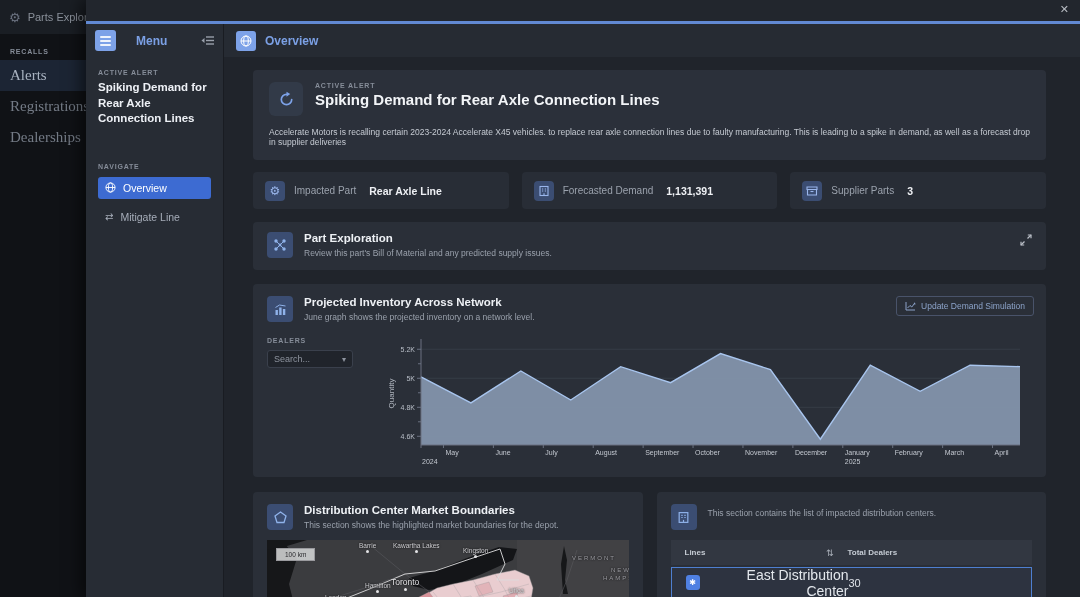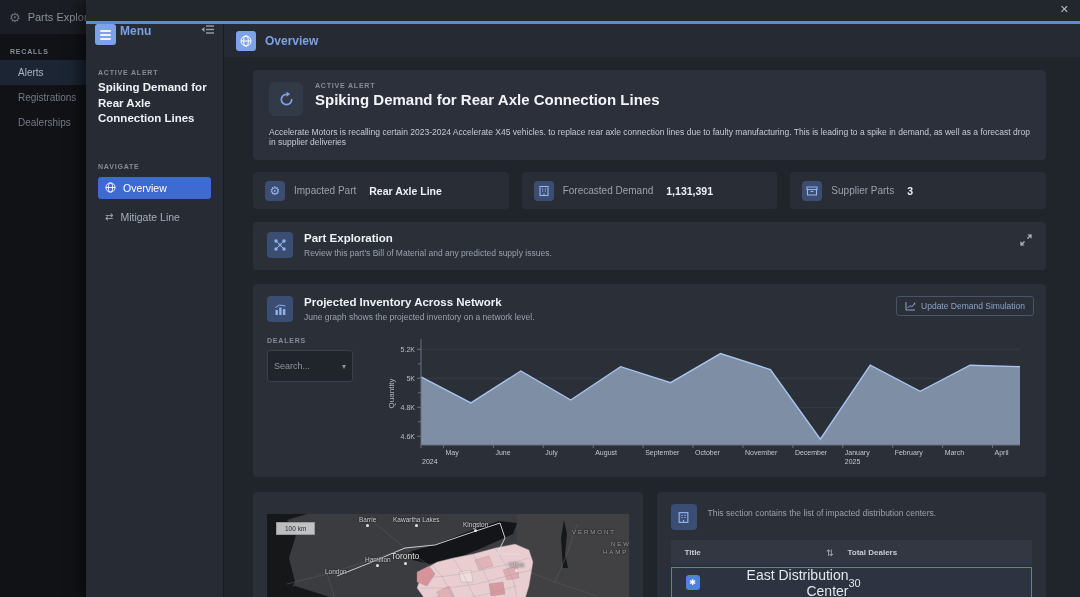--- a/index.html
+++ b/index.html
@@ -6,34 +6,34 @@
   html,body { width:1080px; height:597px; overflow:hidden; background:#101216;
     font-family:"Liberation Sans","DejaVu Sans",sans-serif; -webkit-font-smoothing:antialiased; }
   .caps { font-size:7px; font-weight:bold; letter-spacing:.8px; color:#868d99; }
 
   
   .app-sidebar { position:absolute; left:0; top:0; width:86px; height:597px; background:#101216; z-index:1; }
   .sb-top { height:34px; background:#1a1e24; display:flex; align-items:center; gap:7px; padding:0 9px; overflow:hidden; }
   .sb-gear { color:#6b7280; font-size:13px; flex:0 0 auto; }
   .sb-title { color:#8a909a; font-size:11px; white-space:nowrap; }
   .sb-section { margin:14px 0 5px; padding-left:10px; }
-  .sb-item { padding:7px 18px; font-size:10px; color:#747b86; cursor:default; }
+  .sb-item { padding:7px 10px; font-size:15px; color:#747b86; cursor:default;font-family:Liberation Serif, serif; }
   .sb-item.active { background:#1c2534; color:#a9b3c1; }
 
   
   .modal { position:absolute; left:86px; top:0; right:0; bottom:0; background:#20242b; z-index:2;
     display:flex; flex-direction:column; box-shadow:-6px 0 14px rgba(0,0,0,.5); }
   .titlebar { height:21px; background:#22262d; position:relative; flex:0 0 auto; }
   .close-x { position:absolute; right:11px; top:4px; color:#b8bcc3; font-size:11px; line-height:1; cursor:pointer; }
   .accent { height:3px; background:#6189d3; flex:0 0 auto; }
   .modal-main { flex:1; display:flex; min-height:0; }
 
   
   .menu-panel { width:138px; flex:0 0 auto; background:#272c34; border-right:1px solid #191c22; display:flex; flex-direction:column; }
-  .mp-header { height:33px; display:flex; align-items:flex-start; gap:4px; padding:0 9px; }
+  .mp-header { height:33px; display:flex; align-items:center; gap:20px; padding:0 9px; }
   .hamburger { width:21px; height:21px; border-radius:3px; background:#7da2e8; display:flex; flex-direction:column; justify-content:center; align-items:center; gap:2px; cursor:pointer; }
   .hamburger i { display:block; width:11px; height:2px; background:#eef3fc; border-radius:1px; }
   .menu-word { color:#7ba0e5; font-weight:bold; font-size:12px; }
   .collapse { margin-left:auto; cursor:pointer; display:flex; }
   .mp-body { padding:12px 12px 0; flex:1; }
   .mp-alert-title { margin-top:4px; color:#eef1f6; font-size:11.5px; font-weight:bold; line-height:1.35; }
   .nav-label { margin-top:36px; }
   .nav-item { margin-top:7px; height:22px; border-radius:3px; display:flex; align-items:center; gap:7px; padding:0 7px; font-size:10.5px; color:#a6adb9; cursor:pointer; }
   .nav-item.active { background:#3d6bd2; color:#ffffff; }
 
@@ -69,21 +69,21 @@
 
   .part-card { padding:10px 14px 12px; margin-bottom:14px; position:relative; }
   .expand { position:absolute; right:14px; top:12px; cursor:pointer; display:flex; }
 
   
   .chart-card { padding:12px 14px 6px; margin-bottom:15px; position:relative; }
   .sim-btn { position:absolute; right:12px; top:12px; border:1px solid #49536a; border-radius:3px; background:transparent;
     color:#8ca3c9; font-size:8.5px; font-family:inherit; padding:4px 8px; display:flex; align-items:center; gap:5px; cursor:pointer; }
   .chart-body { display:flex; margin-top:12px; }
   .chart-controls { width:118px; flex:0 0 auto; padding-top:3px; }
-  .select-box { margin-top:6px; width:86px; height:32px; background:#20242b; border:1px solid #3a404c; border-radius:3px;
+  .select-box { margin-top:6px; width:86px; height:18px; background:#20242b; border:1px solid #3a404c; border-radius:3px;
     display:flex; align-items:center; justify-content:space-between; padding:4px 6px; cursor:pointer; }
   .select-box .ph { color:#8d939e; font-size:9px; }
   .select-box .chev { color:#8d939e; font-size:8px; }
   .chart-area { flex:1; min-width:0; }
 
   
   .bottom-row { display:flex; gap:14px; }
   .half-card { flex:1; min-width:0; padding:12px 14px; height:220px; }
   .map { margin-top:10px; position:relative; width:100%; height:150px; overflow:hidden; background:#3b3c3f; }
   .map svg { position:absolute; left:0; top:0; }
@@ -356,20 +356,31 @@
                   <text x="459.7958333333333" y="130" fill="#c3c8d0" font-size="7">2025</text>
                   <text x="0" y="0" fill="#aeb4bd" font-size="8" text-anchor="middle" transform="translate(9,59.5) rotate(-90)">Quantity</text>
                 </svg>
             </div>
           </div>
         </div>
 
         <div class="bottom-row">
 
           <div class="card half-card">
+            <div class="card-head">
+              <span class="icon-sq">
+                <svg class="gl" width="13" height="13" viewBox="0 0 13 13">
+                    <polygon points="6.5,1 12,5 10,11.5 3,11.5 1,5" fill="none" stroke="#8fb2ea" stroke-width="1.3"></polygon>
+                  </svg>
+              </span>
+              <div>
+                <div class="card-title">Distribution Center Market Boundaries</div>
+                <div class="card-sub">This section shows the highlighted market boundaries for the depot.</div>
+              </div>
+            </div>
             <div class="map" id="map">
               <svg width="362" height="150" viewBox="0 0 362 150">
                 <rect x="0" y="0" width="362" height="150" fill="#3b3c3f"></rect>
                 <rect x="250" y="0" width="112" height="150" fill="#414144"></rect>
                 <path d="M0,8 L18,4 L30,18 L22,44 L28,68 L14,92 L0,96 Z" fill="#161719"></path>
                 <path d="M0,0 L40,0 L20,6 L0,10 Z" fill="#161719"></path>
                 <polygon points="142,38 170,30 200,18 232,7 250,9 246,20 215,34 185,46 162,50 146,46" fill="#141518"></polygon>
                 <polygon points="0,80 28,72 66,84 38,94 0,94" fill="#161719"></polygon>
                 <path d="M297,6 L300,20 L298,40 L301,54 L296,54 L294,24 Z" fill="#161719"></path>
                 <ellipse cx="238" cy="43" rx="7" ry="3" fill="#141518"></ellipse>
@@ -429,21 +440,21 @@
                     </g>
                   </svg>
               </span>
               <div>
                 <div class="card-sub">This section contains the list of impacted distribution centers.</div>
               </div>
             </div>
             <div class="table">
               <div class="t-head">
                 <div class="t-col1">
-                  <span class="t-head-label">Title</span>
+                  <span class="t-head-label">Lines</span>
                   <span class="sort">⇅</span>
                 </div>
                 <span class="t-head-label">Total Dealers</span>
               </div>
               <div class="t-row selected">
                 <div class="t-col1">
                   <span class="row-icon">✱</span>
                   <span class="row-title">East Distribution Center</span>
                 </div>
                 <span class="row-count">30</span>

